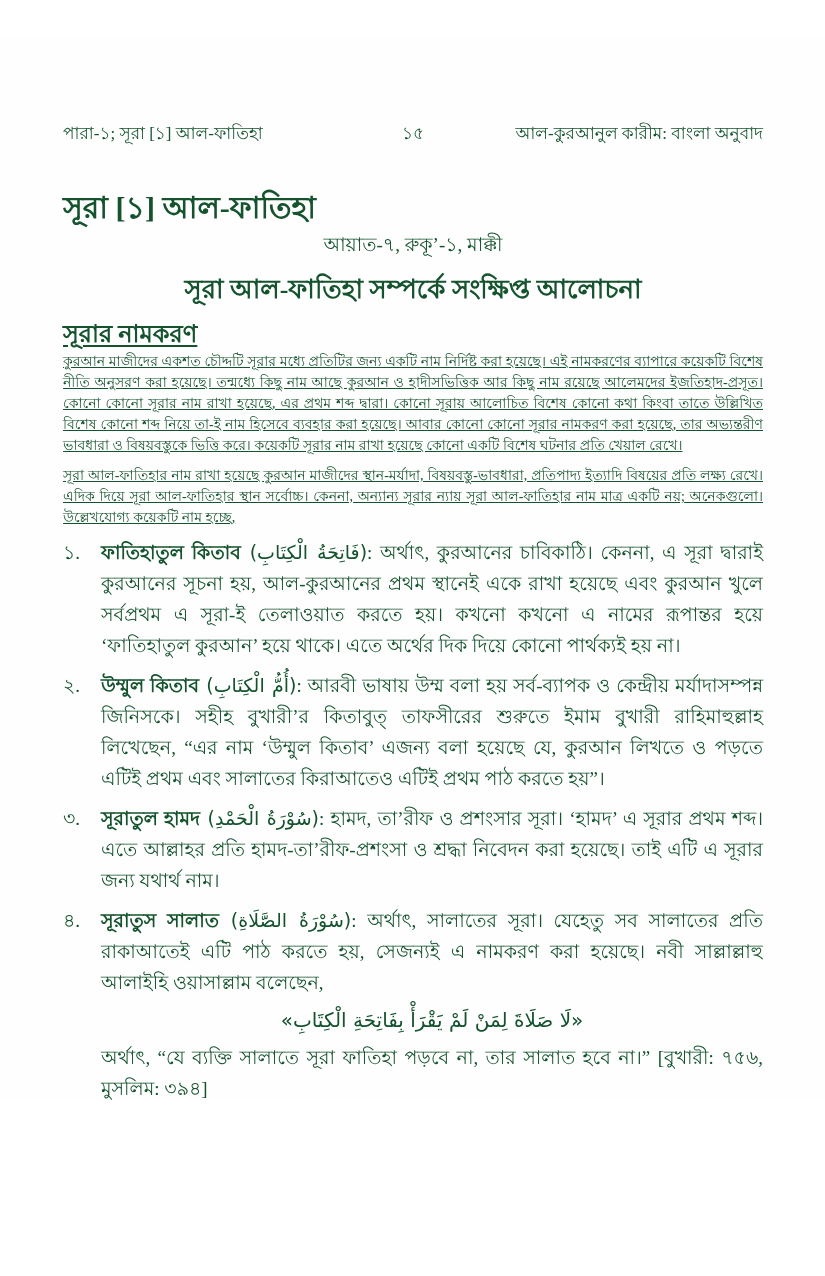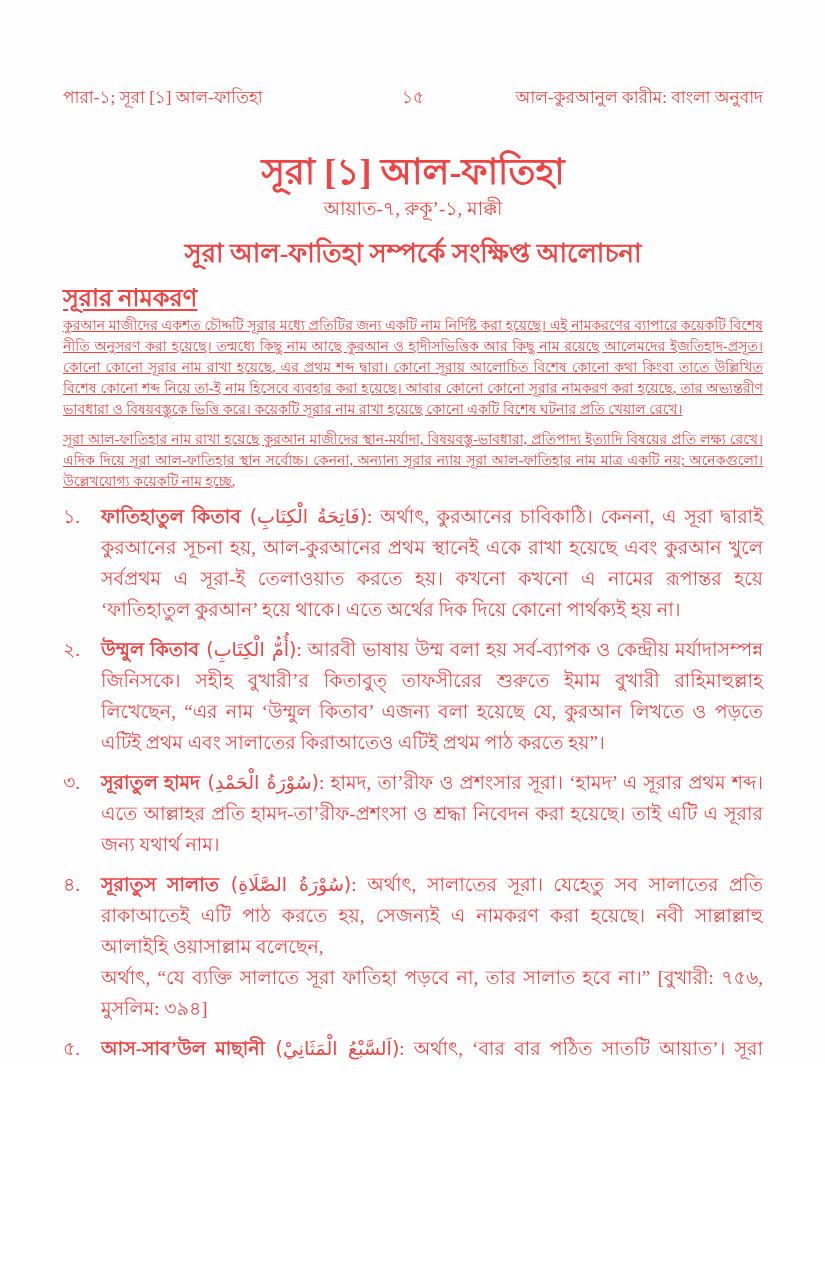--- a/index.html
+++ b/index.html
@@ -1,38 +1,38 @@
 <!DOCTYPE html>
 <html lang="bn"><head>
 <meta charset="utf-8">
 <style>
   html,body{margin:0;padding:0;background:#ffffff;}
   .page{
     position:relative;
     width:825px;height:1064px;
     background:#fefefe;
-    color:#ef4444;
+    color:#14532d;
     font-family:"Liberation Serif","DejaVu Serif",serif;
     box-sizing:border-box;
     padding:86px 62px 0 63px;
     overflow:hidden;
+    margin-top:36px;
   }
   .pagehead{
     display:grid;
     grid-template-columns:1fr auto 1fr;
     align-items:baseline;
     font-size:17px;
     line-height:24px;
   }
   .pagehead .left{text-align:left;}
   .pagehead .center{padding:0 20px;}
   .pagehead .right{text-align:right;}
   h1.title{
-    text-align:center;
-    font-size:36px;
+    font-size:30px;
     font-weight:bold;
     margin:42px 0 4px 0;
     line-height:40px;
   }
   .subtitle{
     text-align:center;
     font-size:19px;
     margin:0 0 18px 0;
     line-height:26px;
   }
@@ -123,20 +123,21 @@
     </div>
 
     <div class="list-item">
       <span class="num">৩.</span>
       <div class="item-body"><b class="nm">সূরাতুল হামদ</b><span class="ar"> (سُوْرَةُ الْحَمْدِ)</span><span>: হামদ, তা’রীফ ও প্রশংসার সূরা। ‘হামদ’ এ সূরার প্রথম শব্দ। এতে আল্লাহর প্রতি হামদ-তা’রীফ-প্রশংসা ও শ্রদ্ধা নিবেদন করা হয়েছে। তাই এটি এ সূরার জন্য যথার্থ নাম।</span></div>
     </div>
 
     <div class="list-item">
       <span class="num">৪.</span>
       <div class="item-body"><b class="nm">সূরাতুস সালাত</b><span class="ar"> (سُوْرَةُ الصَّلَاةِ)</span><span>: অর্থাৎ, সালাতের সূরা। যেহেতু সব সালাতের প্রতি রাকাআতেই এটি পাঠ করতে হয়, সেজন্যই এ নামকরণ করা হয়েছে। নবী সাল্লাল্লাহু আলাইহি ওয়াসাল্লাম বলেছেন,</span>
+        <div class="hadith ar">«لَا صَلَاةَ لِمَنْ لَمْ يَقْرَأْ بِفَاتِحَةِ الْكِتَابِ»</div>
         <div class="translation-line"><span>অর্থাৎ, “যে ব্যক্তি সালাতে সূরা ফাতিহা পড়বে না, তার সালাত হবে না।”</span> <span>[বুখারী: ৭৫৬, মুসলিম: ৩৯৪]</span></div>
       </div>
     </div>
 
     <div class="list-item">
       <span class="num">৫.</span>
       <div class="item-body"><b class="nm">আস-সাব’উল মাছানী</b><span class="ar"> (اَلسَّبْعُ الْمَثَانِيْ)</span><span>: অর্থাৎ, ‘বার বার পঠিত সাতটি আয়াত’। সূরা ফাতিহার সাতটি আয়াত রয়েছে এবং তা বার বার পাঠ করা হয় বলে এর একটি নাম ‘সাবউল মাছানী’।</span></div>
     </div>
 
   </div>

